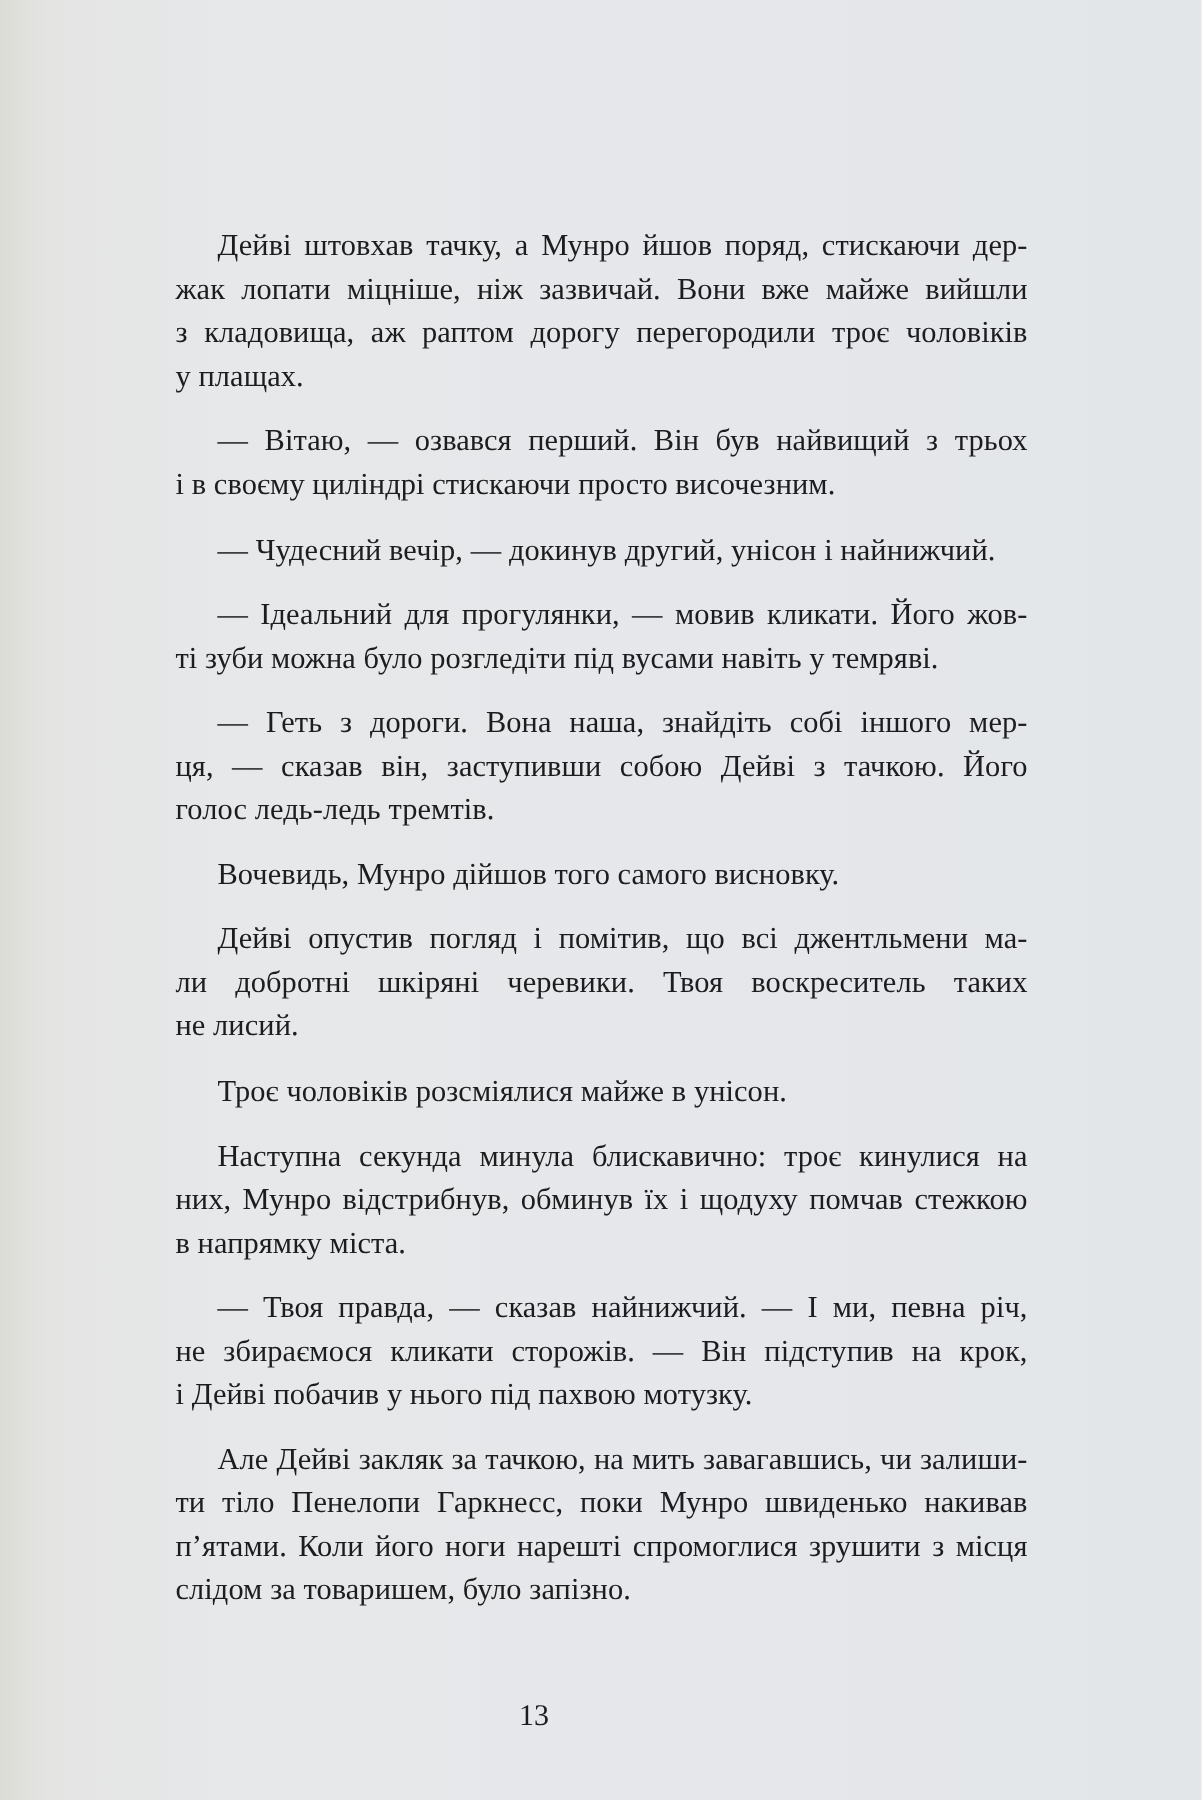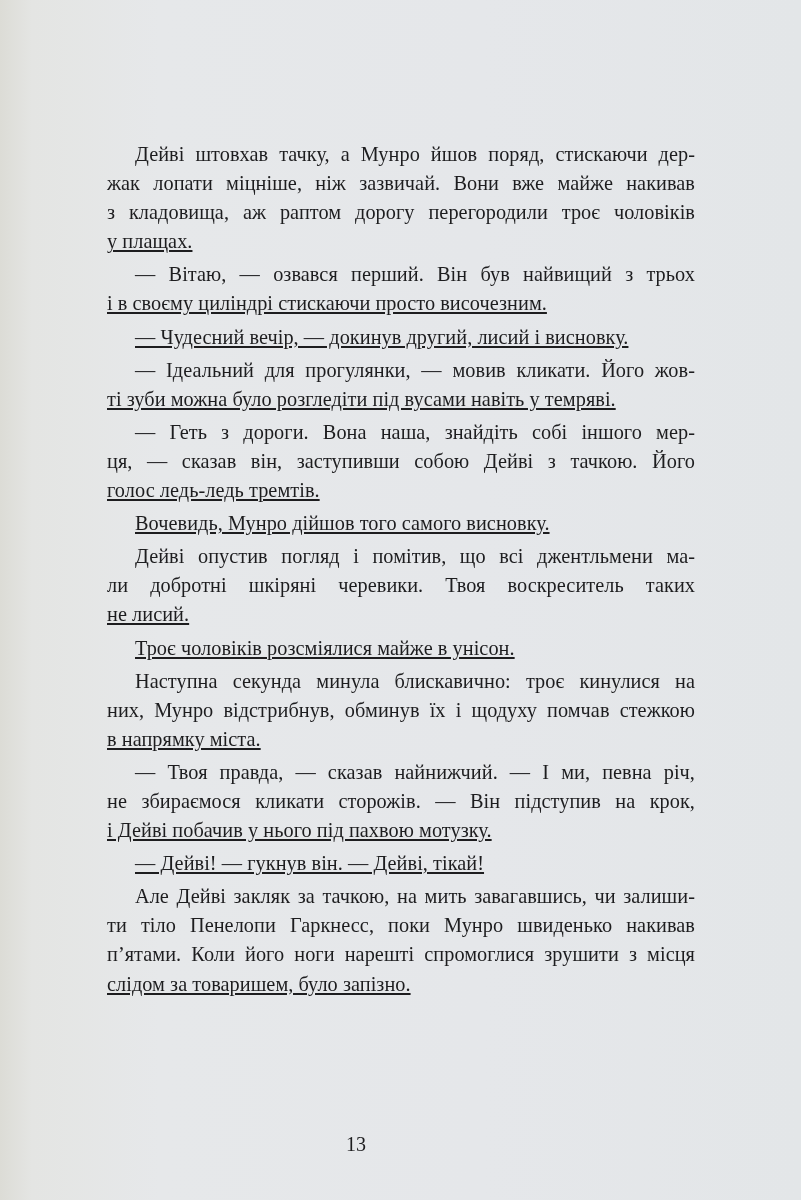--- a/index.html
+++ b/index.html
@@ -15,66 +15,65 @@
       font-family: "Liberation Serif", "DejaVu Serif", serif;
       color: #1d1d1f;
     }
     .page {
       position: absolute;
       left: 103px;
       top: 136px;
       width: 596px;
     }
     .para {
-      margin: 4px;
+      margin: 14px;
       font-size: 20.3px;
       line-height: 29.1px;
       text-align: justify;
       text-indent: 28px;
       letter-spacing: 0.05px;
     }
     .line {
       display: block;
       white-space: nowrap;
       text-align-last: justify;
       text-align: justify;
     }
     .line.last {
       text-align-last: left;
-      text-decoration: underline;
     }
     .page-number {
       position: absolute;
       left: 0;
       width: 712px;
       top: 1133px;
       text-align: center;
       font-size: 20px;
       color: #1d1d1f;
     }
   </style>
 </head>
 <body>
 
 <div class="page">
 
   <p class="para">
     <span class="line">Дейві штовхав тачку, а Мунро йшов поряд, стискаючи дер-</span>
-    <span class="line" style="text-indent:0">жак лопати міцніше, ніж зазвичай. Вони вже майже накивав</span>
+    <span class="line" style="text-indent:0">жак лопати міцніше, ніж зазвичай. Вони вже майже вийшли</span>
     <span class="line" style="text-indent:0">з кладовища, аж раптом дорогу перегородили троє чоловіків</span>
     <span class="line last" style="text-indent:0">у плащах.</span>
   </p>
 
   <p class="para">
     <span class="line">— Вітаю, — озвався перший. Він був найвищий з трьох</span>
     <span class="line last" style="text-indent:0">і в своєму циліндрі стискаючи просто височезним.</span>
   </p>
 
   <p class="para">
-    <span class="line last">— Чудесний вечір, — докинув другий, лисий і висновку.</span>
+    <span class="line last">— Чудесний вечір, — докинув другий, унісон і найнижчий.</span>
   </p>
 
   <p class="para">
     <span class="line">— Ідеальний для прогулянки, — мовив кликати. Його жов-</span>
     <span class="line last" style="text-indent:0">ті зуби можна було розгледіти під вусами навіть у темряві.</span>
   </p>
 
 
   <p class="para">
     <span class="line">— Геть з дороги. Вона наша, знайдіть собі іншого мер-</span>
@@ -101,23 +100,20 @@
     <span class="line" style="text-indent:0">них, Мунро відстрибнув, обминув їх і щодуху помчав стежкою</span>
     <span class="line last" style="text-indent:0">в напрямку міста.</span>
   </p>
 
   <p class="para">
     <span class="line">— Твоя правда, — сказав найнижчий. — І ми, певна річ,</span>
     <span class="line" style="text-indent:0">не збираємося кликати сторожів. — Він підступив на крок,</span>
     <span class="line last" style="text-indent:0">і Дейві побачив у нього під пахвою мотузку.</span>
   </p>
 
-  <p class="para">
-    <span class="line last">— Дейві! — гукнув він. — Дейві, тікай!</span>
-  </p>
 
   <p class="para">
     <span class="line">Але Дейві закляк за тачкою, на мить завагавшись, чи залиши-</span>
     <span class="line" style="text-indent:0">ти тіло Пенелопи Гаркнесс, поки Мунро швиденько накивав</span>
     <span class="line" style="text-indent:0">п’ятами. Коли його ноги нарешті спромоглися зрушити з місця</span>
     <span class="line last" style="text-indent:0">слідом за товаришем, було запізно.</span>
   </p>
 
 </div>
 

